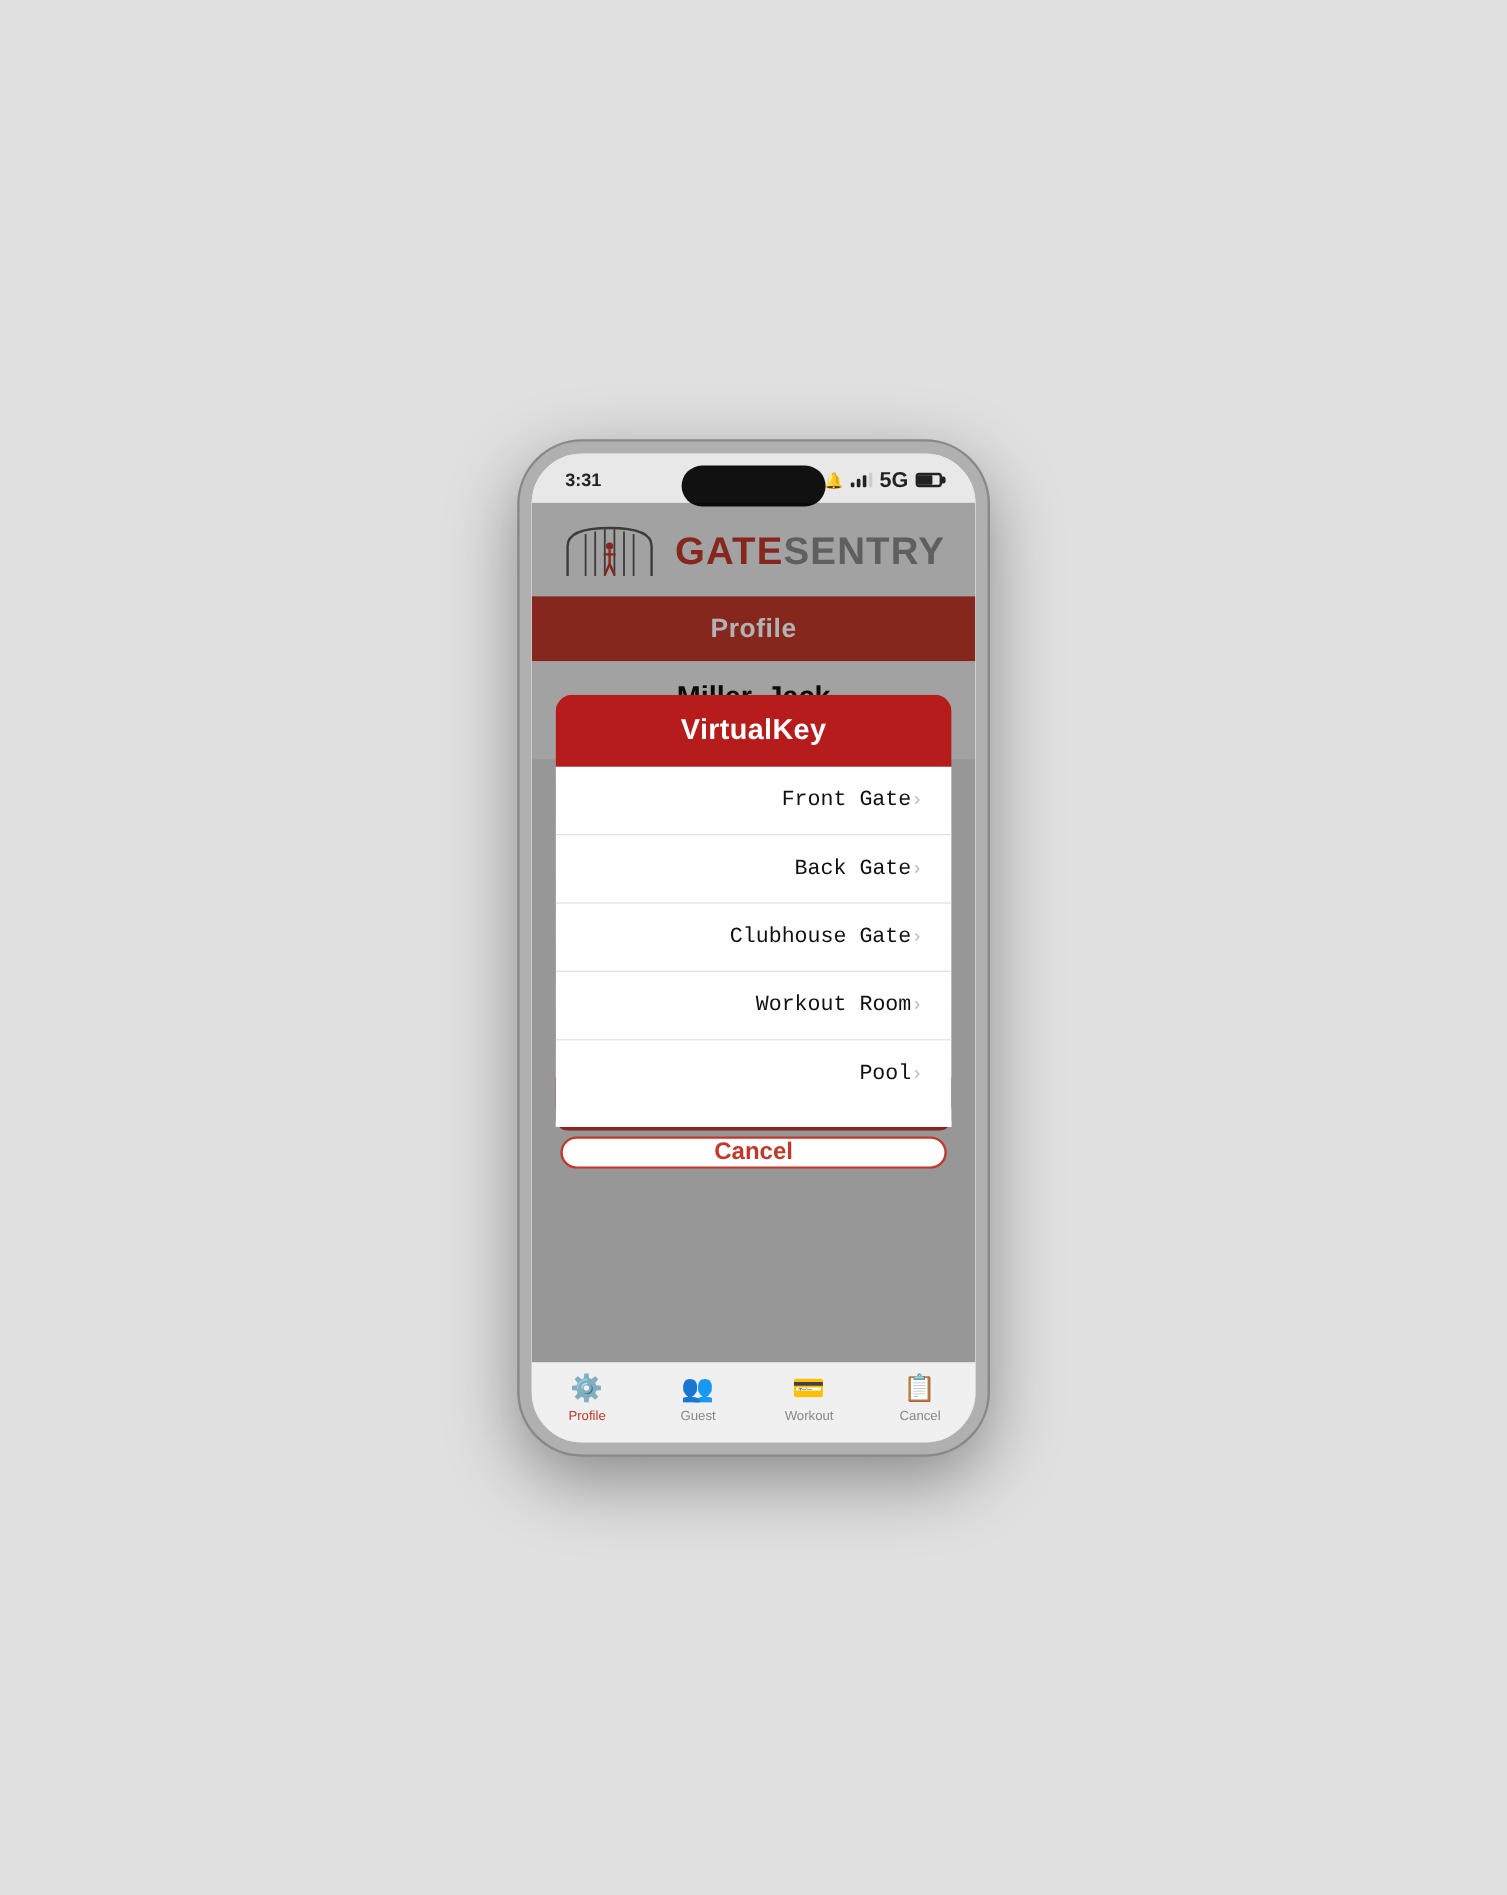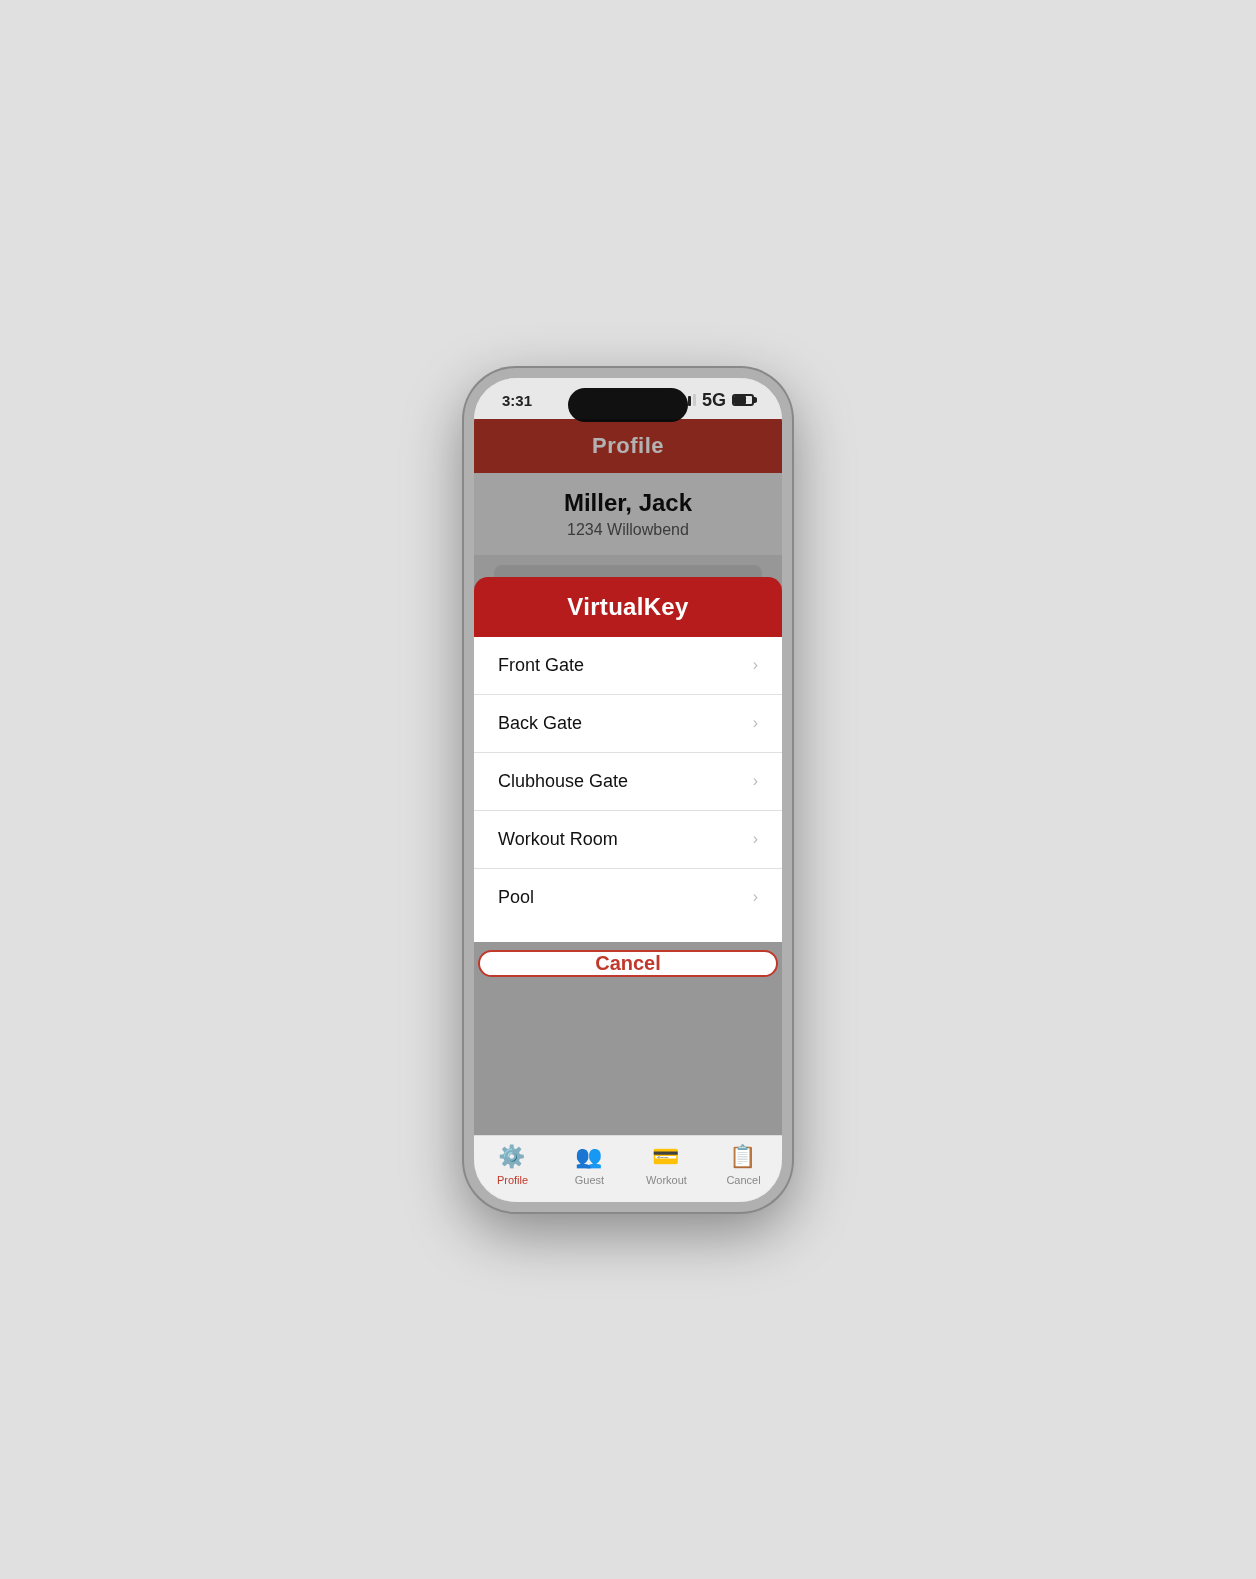--- a/index.html
+++ b/index.html
@@ -6,21 +6,21 @@
     body {
       background: #e0e0e0;
       display: flex;
       justify-content: center;
       align-items: center;
       min-height: 100vh;
       font-family: -apple-system, BlinkMacSystemFont, 'SF Pro Display', 'Helvetica Neue', Arial, sans-serif;
     }
 
     .phone-outer {
-      width: 328px;
+      width: 390px;
       height: 844px;
       background: #f5f5f5;
       border-radius: 52px;
       border: 10px solid #b0b0b0;
       position: relative;
       overflow: hidden;
       box-shadow: 0 0 0 2px #888, 0 20px 60px rgba(0,0,0,0.4);
     }
 
     
@@ -264,24 +264,25 @@
     }
 
     .modal-items {
       background: white;
       border-radius: 0;
     }
 
     .modal-item {
       display: flex;
       align-items: center;
-      justify-content: space-between;
+      justify-content: flex-end;
       padding: 18px 24px;
       border-bottom: 1px solid #e0e0e0;
       cursor: pointer;
+      font-family: Liberation Mono, monospace;
     }
     .modal-item:last-child {
       border-bottom: none;
     }
 
     .modal-item-label {
       font-size: 18px;
       color: #111;
       font-weight: 400;
     }
@@ -379,20 +380,42 @@
         </div>
         <span class="status-5g">5G</span>
         <div class="battery">
           <div class="battery-fill"></div>
         </div>
       </div>
     </div>
 
     <div class="app-content">
 
+      <div class="logo-area">
+        <svg class="logo-gate-svg" viewBox="0 0 80 50" xmlns="http://www.w3.org/2000/svg">
+
+          <path d="M5 45 L5 20 Q5 5 40 5 Q75 5 75 20 L75 45" fill="none" stroke="#555" stroke-width="2"></path>
+
+          <line x1="20" y1="10" x2="20" y2="45" stroke="#555" stroke-width="1.5"></line>
+          <line x1="28" y1="8" x2="28" y2="45" stroke="#555" stroke-width="1.5"></line>
+          <line x1="36" y1="6" x2="36" y2="45" stroke="#555" stroke-width="1.5"></line>
+          <line x1="44" y1="6" x2="44" y2="45" stroke="#555" stroke-width="1.5"></line>
+          <line x1="52" y1="8" x2="52" y2="45" stroke="#555" stroke-width="1.5"></line>
+          <line x1="60" y1="10" x2="60" y2="45" stroke="#555" stroke-width="1.5"></line>
+
+          <circle cx="40" cy="20" r="3" fill="#c0392b"></circle>
+          <line x1="40" y1="23" x2="40" y2="35" stroke="#c0392b" stroke-width="2"></line>
+          <line x1="35" y1="27" x2="45" y2="27" stroke="#c0392b" stroke-width="2"></line>
+          <line x1="40" y1="35" x2="36" y2="44" stroke="#c0392b" stroke-width="2"></line>
+          <line x1="40" y1="35" x2="44" y2="44" stroke="#c0392b" stroke-width="2"></line>
+        </svg>
+        <div>
+          <span class="logo-gate" style="font-size: 32px; font-weight: 700; letter-spacing: 1px; color: rgb(192, 57, 43);">GATE</span><span class="logo-sentry" style="font-size: 32px; font-weight: 700; letter-spacing: 1px; color: rgb(136, 136, 136);">SENTRY</span>
+        </div>
+      </div>
 
       <div class="profile-header">
         <span class="profile-header-text">Profile</span>
       </div>
 
       <div class="profile-content">
         <div class="profile-name">Miller, Jack</div>
         <div class="profile-address">1234 Willowbend</div>
       </div>
 

